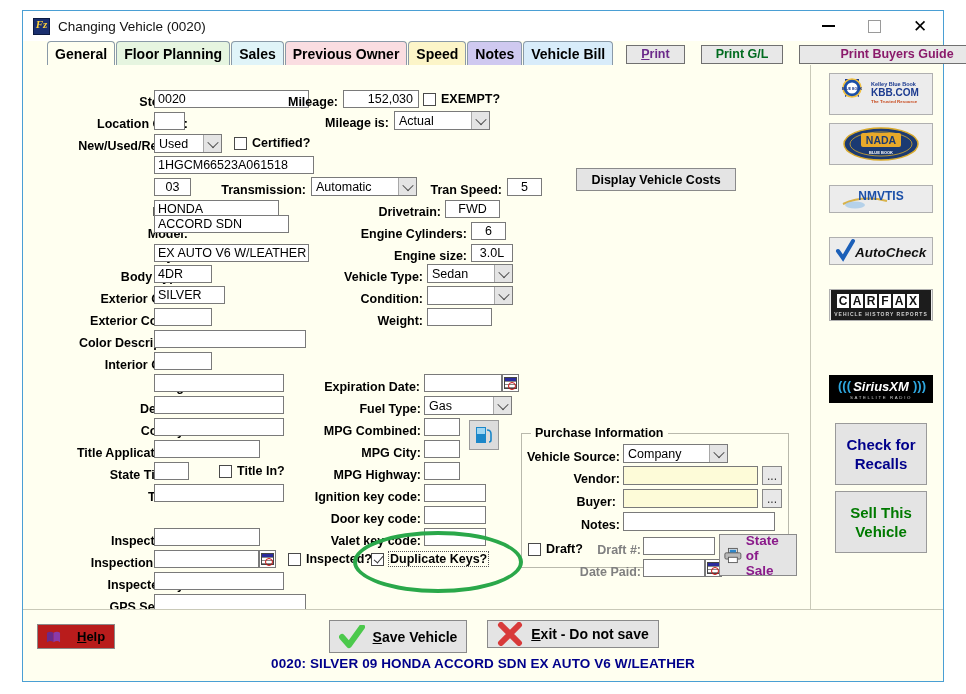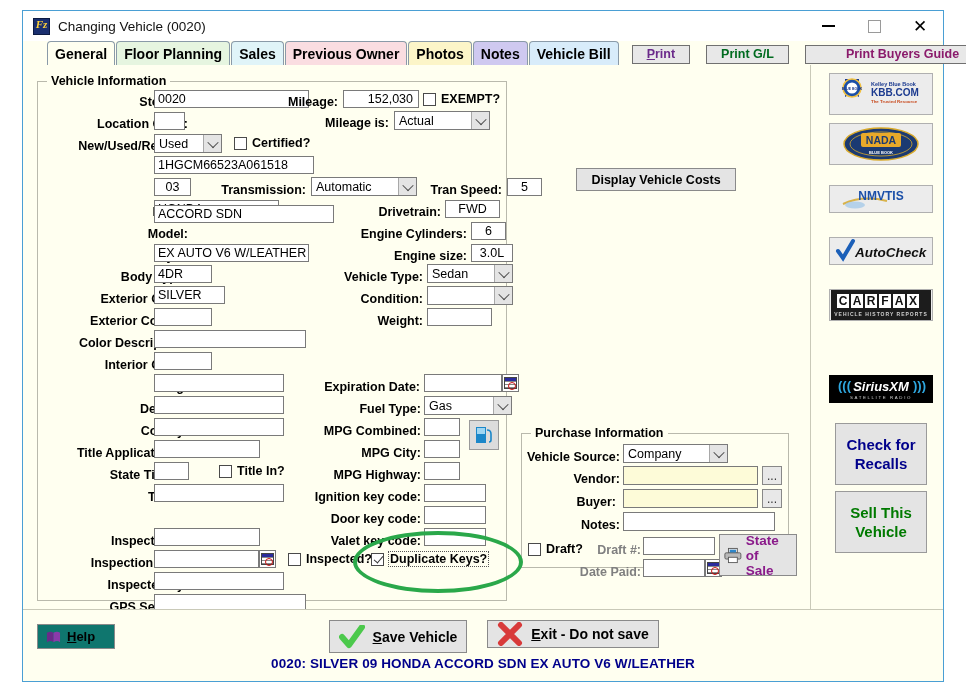--- a/index.html
+++ b/index.html
@@ -280,22 +280,22 @@
     text-align: center;
     font-size: 13.5px; font-weight: bold;
     color: #00008b;
     letter-spacing: 0.1px;
   }
   .helpbtn {
     position: absolute;
     left: 14px; top: 14px;
     width: 78px; height: 25px;
     border: 1px solid #8a8a8a;
-    background: #0f766e;
-    display: flex; align-items: center; gap: 6px;
+    background: #b91c1c;
+    display: flex; align-items: center; gap: 16px;
     padding-left: 8px;
     font-size: 13px; font-weight: bold;
   }
 
   
   .ellipse {
     position: absolute;
     border: 4px solid #2aa84a;
     border-radius: 50%;
     pointer-events: none;
@@ -315,40 +315,37 @@
       <div class="wc max"></div>
       <div class="wc close">✕</div>
     </div>
   </div>
 
   <div class="tabstrip">
     <div class="tab active" style="background:#fffff0">General</div>
     <div class="tab" style="background:#e6f5e0">Floor Planning</div>
     <div class="tab" style="background:#e0f4f8">Sales</div>
     <div class="tab" style="background:#fadde1">Previous Owner</div>
-    <div class="tab" style="background:#fcf5c8">Photos</div>
+    <div class="tab" style="background:#fcf5c8">Speed</div>
     <div class="tab" style="background:#cfc9f0">Notes</div>
     <div class="tab" style="background:#d8ecfa">Vehicle Bill</div>
     <div class="tabbtns">
       <div class="tbtn" style="color:#6b2a8a">
           <u>P</u>
           <span>rint</span>
         </div>
       <div class="tbtn" style="color:#006b1f">Print G/L</div>
       <div class="tbtn" style="color:#8a1a6b;padding:2px 40px">Print Buyers Guide</div>
     </div>
   </div>
 
   <div class="body">
 
     <div class="formarea">
 
-      <div class="group" style="left:14px; top:16px; width:470px; height:520px;">
-        <div class="glabel">Vehicle Information</div>
-      </div>
 
       <div class="lbl" style="left:60px; top:30px; width:105px;">Stock #:</div>
       <div class="inp" style="left:131px; top:25px; width:155px;">0020</div>
 
       <div class="lbl" style="left:240px; top:30px; width:75px;">Mileage:</div>
       <div class="inp r" style="left:320px; top:25px; width:76px;">152,030</div>
       <div class="chk" style="left:400px; top:27px;">
         <span class="box"></span>
         <span>EXEMPT?</span>
       </div>
@@ -384,21 +381,21 @@
       </div>
       <div class="lbl" style="left:385px; top:118px; width:94px;">Tran Speed:</div>
       <div class="inp c" style="left:484px; top:113px; width:35px;">5</div>
 
       <div class="lbl" style="left:95px; top:140px; width:70px;">Make:</div>
       <div class="inp" style="left:131px; top:135px; width:125px;">HONDA</div>
       <div class="lbl" style="left:330px; top:140px; width:88px;">Drivetrain:</div>
       <div class="inp c" style="left:422px; top:135px; width:55px;">FWD</div>
 
       <div class="lbl" style="left:90px; top:162px; width:75px;">Model:</div>
-      <div class="inp" style="left:131px; top:140px; width:180px;">ACCORD SDN</div>
+      <div class="inp" style="left:131px; top:150px; width:135px;">ACCORD SDN</div>
       <div class="lbl" style="left:330px; top:162px; width:114px;">Engine Cylinders:</div>
       <div class="inp c" style="left:448px; top:157px; width:35px;">6</div>
 
       <div class="lbl" style="left:95px; top:184px; width:70px;">Style:</div>
       <div class="inp" style="left:131px; top:179px; width:155px;">EX AUTO V6 W/LEATHER</div>
       <div class="lbl" style="left:350px; top:184px; width:94px;">Engine size:</div>
       <div class="inp c" style="left:448px; top:179px; width:42px;">3.0L</div>
 
       <div class="lbl" style="left:70px; top:205px; width:95px;">Body Type:</div>
       <div class="inp" style="left:131px; top:200px; width:58px;">4DR</div>

